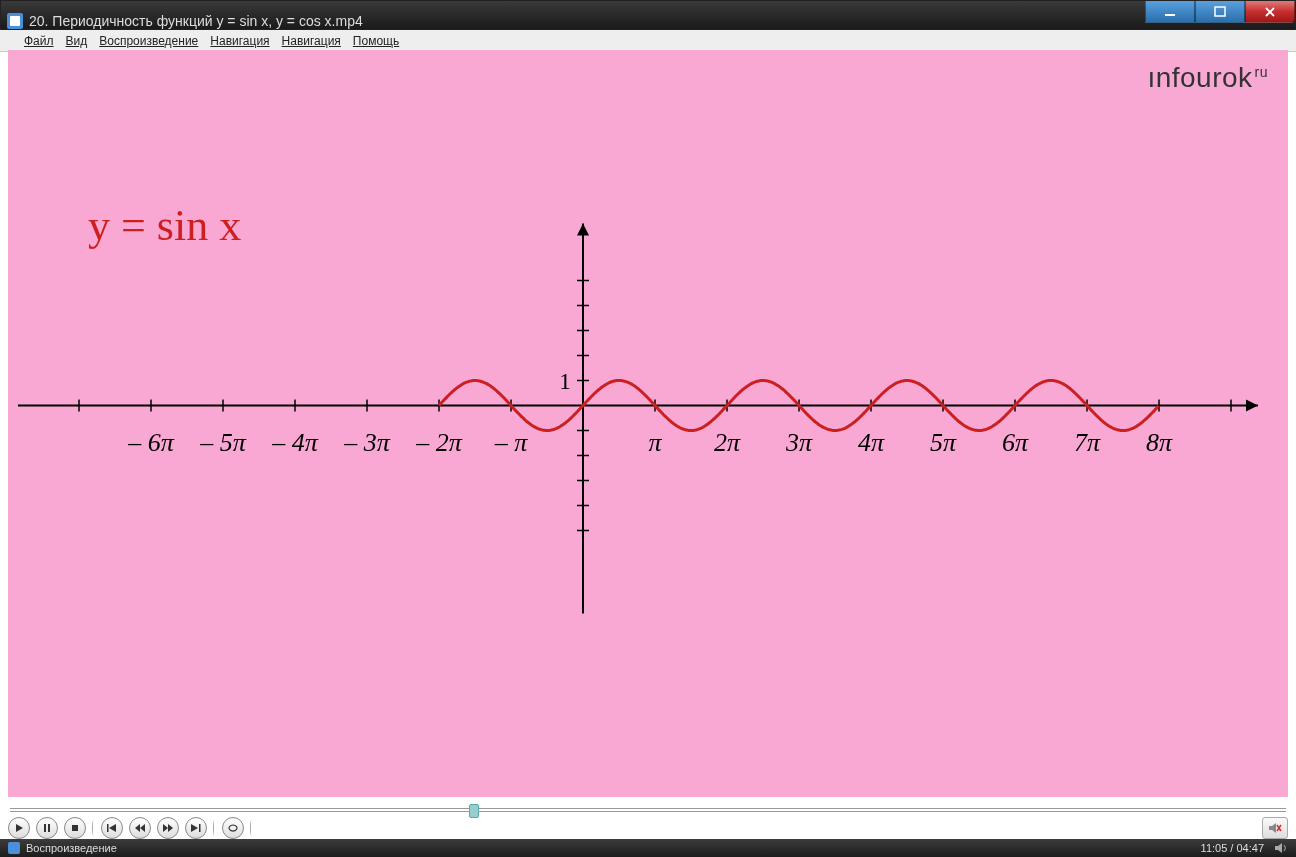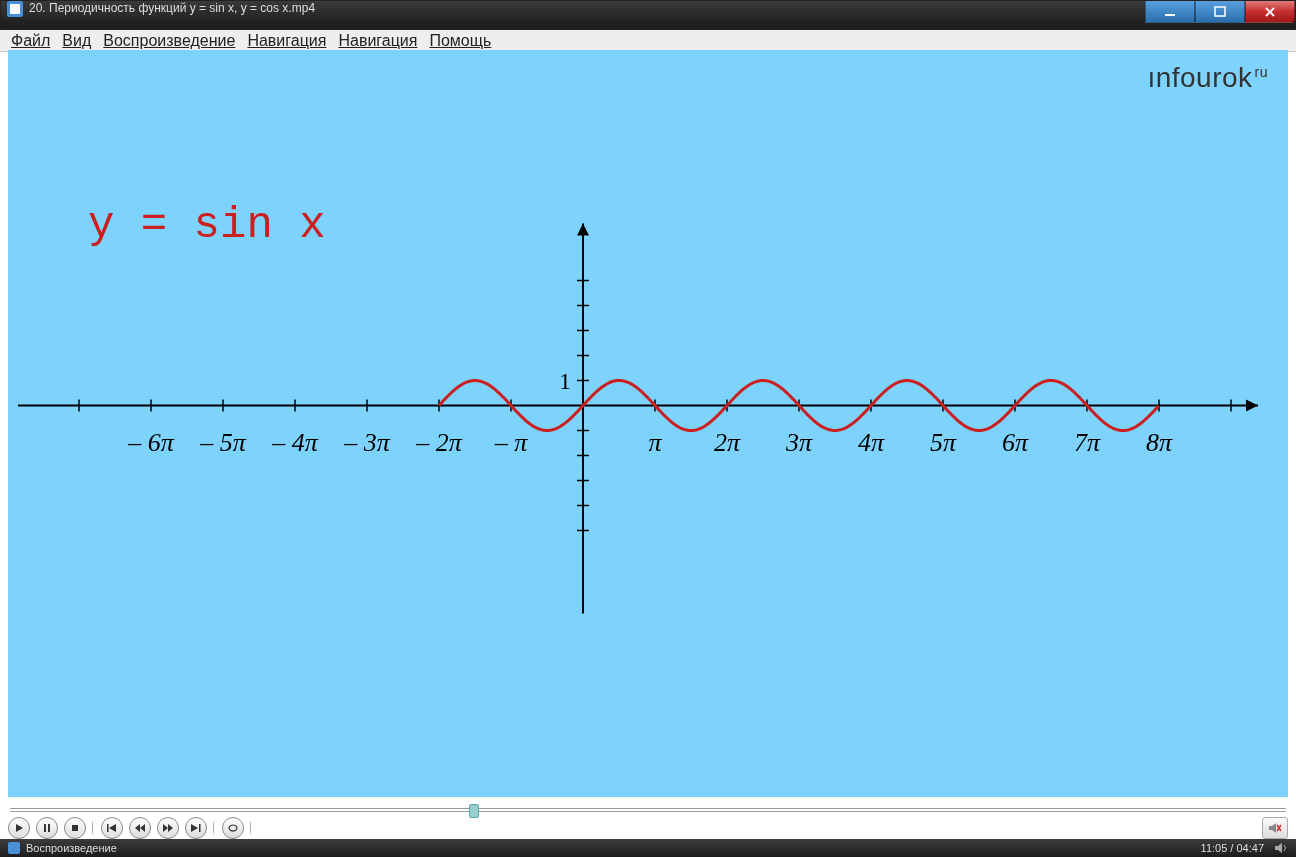--- a/index.html
+++ b/index.html
@@ -1,33 +1,33 @@
 <!DOCTYPE html>
 <html><head>
 <meta charset="utf-8">
 <style>
   body { margin:0; padding:0; font-family: "Segoe UI", Tahoma, sans-serif; background:#fff; overflow:hidden; width:1296px; height:857px; position:relative; }
   
-  .titlebar { height:28px; background:linear-gradient(to bottom,#3a3a3a 0%,#2a2a2a 50%,#1a1a1a 100%); border:1px solid #222; display:flex; align-items:flex-start; color:#ddd; font-size:12px; position:relative; }
+  .titlebar { height:28px; background:linear-gradient(to bottom,#3a3a3a 0%,#2a2a2a 50%,#1a1a1a 100%); border:1px solid #222; display:flex; align-items:flex-end; color:#ddd; font-size:14px; position:relative; }
   .titlebar .icon { width:16px; height:16px; margin:0 6px; background:#4a90d9; border-radius:2px; position:relative; }
   .titlebar .icon::after{content:"";position:absolute;top:3px;left:3px;right:3px;bottom:3px;background:#fff;border-radius:1px;}
   .titlebar .txt { flex:0 0 auto; }
   .winbtns { position:absolute; right:0; top:0; display:flex; height:21px; }
   .winbtn { width:48px; height:21px; border:1px solid rgba(0,0,0,0.4); border-top:none; display:flex;align-items:center;justify-content:center; color:#fff; font-size:12px;}
   .winbtn.min,.winbtn.max{ background:linear-gradient(to bottom,#5aa0e0,#2a6fab);}
   .winbtn.close{ background:linear-gradient(to bottom,#e07a7a,#c72f2f,#a01818); border-radius:0 0 4px 0;}
   .winbtn svg{display:block;}
   
-  .menubar { height:21px; background:#eeeeee; border-bottom:1px solid #ccc; display:flex; align-items:center; font-size:16px; color:#222; padding-left:11px;}
+  .menubar { height:21px; background:#eeeeee; border-bottom:1px solid #ccc; display:flex; align-items:center; font-size:12px; color:#222; padding-left:24px;}
   .menubar span{ margin-right:12px; text-decoration:underline; text-underline-offset:1px; cursor:default;}
   
-  .content { position:absolute; top:50px; left:8px; right:8px; bottom:60px; background:#7dd3fc; }
+  .content { position:absolute; top:50px; left:8px; right:8px; bottom:60px; background:#f9a8d4; }
   .brand { position:absolute; top:12px; right:20px; font-size:28px; font-weight:300; color:#333; letter-spacing:0.5px;}
   .brand .ru{font-size:14px; vertical-align:super; margin-left:2px;}
-  .chart-title { position:absolute; left:80px; top:150px; font-size:44px; color:#cc1f1f; font-family: Liberation Mono, monospace;}
+  .chart-title { position:absolute; left:80px; top:150px; font-size:44px; color:#cc1f1f; font-family: Liberation Serif, serif;}
   svg.chart{ position:absolute; left:0; top:0; width:100%; height:100%;}
   
   .seekbar{ position:absolute; left:10px; right:10px; bottom:40px; height:14px; display:flex; align-items:center;}
   .seekbar .line{flex:1;height:2px;border-top:1px solid #999;border-bottom:1px solid #999;position:relative;}
   .seekbar .thumb{position:absolute;left:36%;top:-5px;width:8px;height:12px;background:#9cc;border:1px solid #5aa;border-radius:2px;}
   .controls{ position:absolute; left:8px; right:8px; bottom:18px; height:22px; display:flex; align-items:center; gap:6px;}
   .ctl{ width:20px;height:20px;border:1px solid #888;border-radius:50%;display:flex;align-items:center;justify-content:center;background:linear-gradient(to bottom,#fff,#ddd);font-size:9px;color:#333;}
   .ctl.sep{border:none;background:none;width:2px;height:16px;border-left:1px solid #aaa;}
   .volbtn{margin-left:auto;width:24px;height:20px;border:1px solid #aaa;border-radius:3px;display:flex;align-items:center;justify-content:center;background:linear-gradient(to bottom,#fafafa,#ddd);}
   .statusbar{position:absolute;left:0;right:0;bottom:0;height:18px;background:linear-gradient(to bottom,#3c3c3c,#1c1c1c);color:#ddd;font-size:11px;display:flex;align-items:center;padding:0 8px;}

